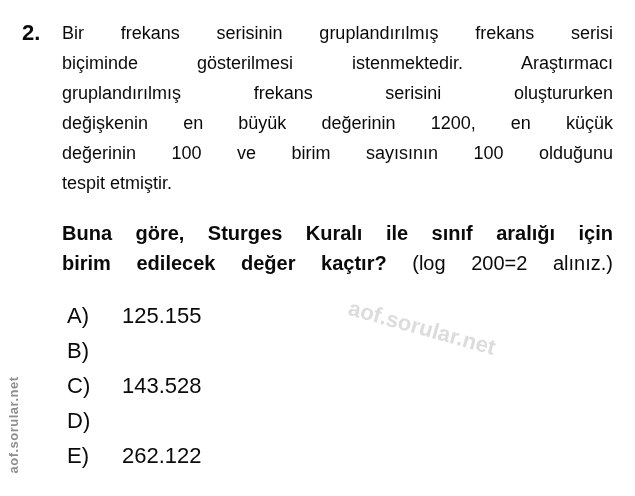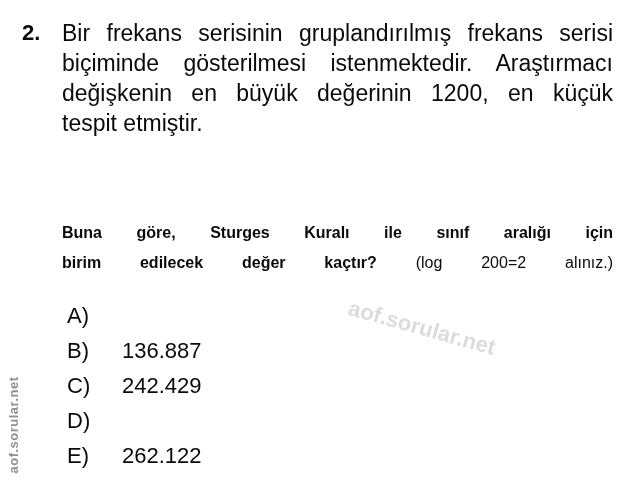--- a/index.html
+++ b/index.html
@@ -22,37 +22,37 @@
     top: 18px;
     font-size: 22px;
     line-height: 30px;
     font-weight: bold;
   }
   .qbody {
     position: absolute;
     left: 62px;
     top: 18px;
     width: 551px;
-    font-size: 23px;
+    font-size: 18px;
     line-height: 30px;
   }
   .jline {
     text-align: justify;
     text-align-last: justify;
     white-space: nowrap; 
   }
   .jline.last {
     text-align-last: left;
   }
   .qprompt {
     position: absolute;
     left: 62px;
     top: 218px;
     width: 551px;
-    font-size: 16px;
+    font-size: 20px;
     line-height: 30px;
     font-weight: bold;
   }
   .qprompt .normal {
     font-weight: normal;
   }
   .options {
     position: absolute;
     left: 67px;
     top: 298px;
@@ -92,40 +92,42 @@
 </head>
 <body>
 
 <div class="page">
 
   <div class="qnum">2.</div>
 
   <div class="qbody">
     <div class="jline">Bir frekans serisinin gruplandırılmış frekans serisi</div>
     <div class="jline">biçiminde gösterilmesi istenmektedir. Araştırmacı</div>
+    <div class="jline">gruplandırılmış frekans serisini oluştururken</div>
     <div class="jline">değişkenin en büyük değerinin 1200, en küçük</div>
+    <div class="jline">değerinin 100 ve birim sayısının 100 olduğunu</div>
     <div class="jline last">tespit etmiştir.</div>
   </div>
 
   <div class="qprompt">
     <div class="jline">Buna göre, Sturges Kuralı ile sınıf aralığı için</div>
     <div class="jline"><span>birim edilecek değer kaçtır?</span><span class="normal"> (log 200=2 alınız.)</span></div>
   </div>
 
   <div class="options">
     <div class="opt">
       <span class="olabel">A)</span>
+      <span class="ovalue">125.155</span>
     </div>
     <div class="opt">
       <span class="olabel">B)</span>
-      <span class="ovalue">136.887</span>
     </div>
     <div class="opt">
       <span class="olabel">C)</span>
-      <span class="ovalue">242.429</span>
+      <span class="ovalue">143.528</span>
     </div>
     <div class="opt">
       <span class="olabel">D)</span>
     </div>
     <div class="opt">
       <span class="olabel">E)</span>
       <span class="ovalue">262.122</span>
     </div>
   </div>
 

